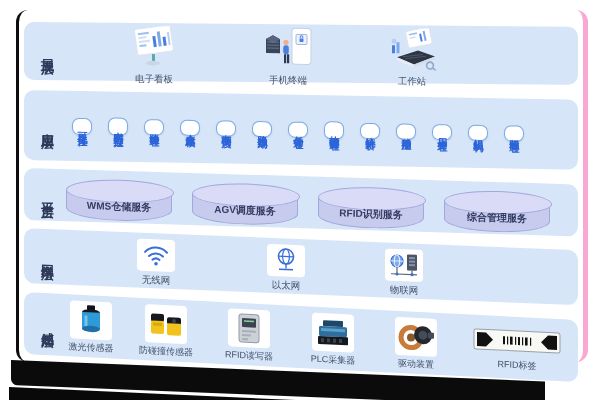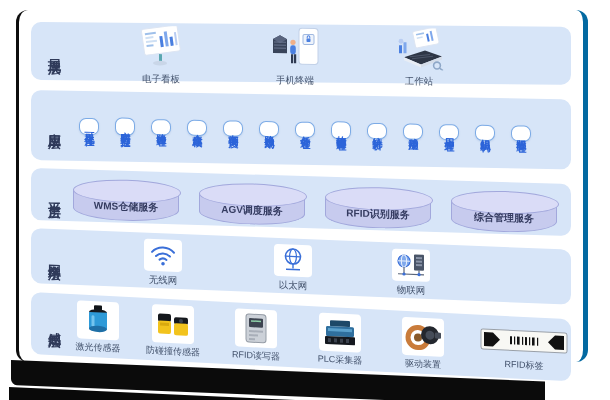--- a/index.html
+++ b/index.html
@@ -2,22 +2,22 @@
 <html><head>
 <meta charset="utf-8">
 <style>
   * { box-sizing: border-box; margin: 0; padding: 0; }
   body { font-family: "Liberation Sans", sans-serif; }
   .page { position: relative; width: 610px; height: 400px; background: #ffffff; overflow: hidden; }
 
   .card {
     position: absolute; left: 16px; top: 10px; width: 572px; height: 352px;
     background: #ffffff; border-radius: 12px;
-    border-left: 3px solid #0d0d0d; border-right: 5px solid #0369a1;
-    padding: 0 8px;
+    border-left: 3px solid #0d0d0d; border-right: 5px solid #f9a8d4;
+    padding: 0 1px;
   }
   .card::before {
     content: ""; position: absolute; left: -10px; right: 95px; bottom: -42px; height: 17px;
     background: #090909; transform: skewY(2.6deg); transform-origin: 0 50%;
   }
   .card::after {
     content: ""; position: absolute; left: -8px; right: 38px; bottom: -23px; height: 25px;
     background: #0b0b0b; transform: skewY(2.3deg); transform-origin: 0 50%; border-radius: 0 0 6px 6px;
   }
 

